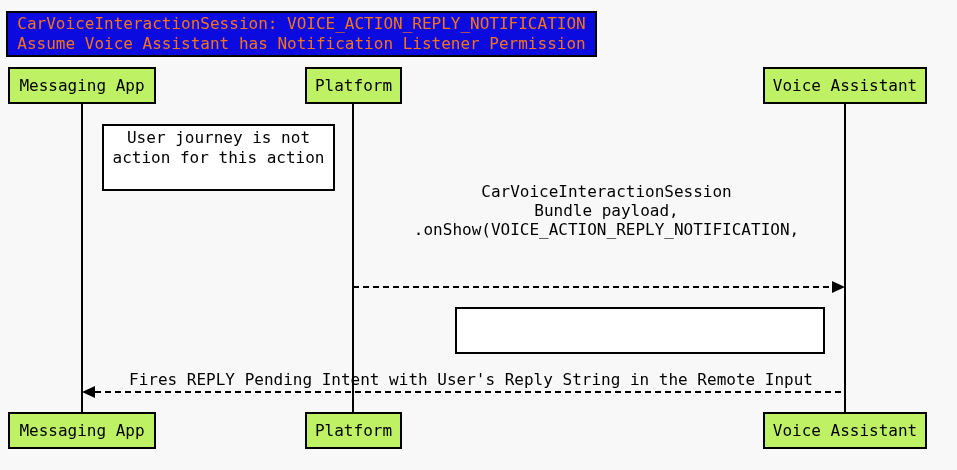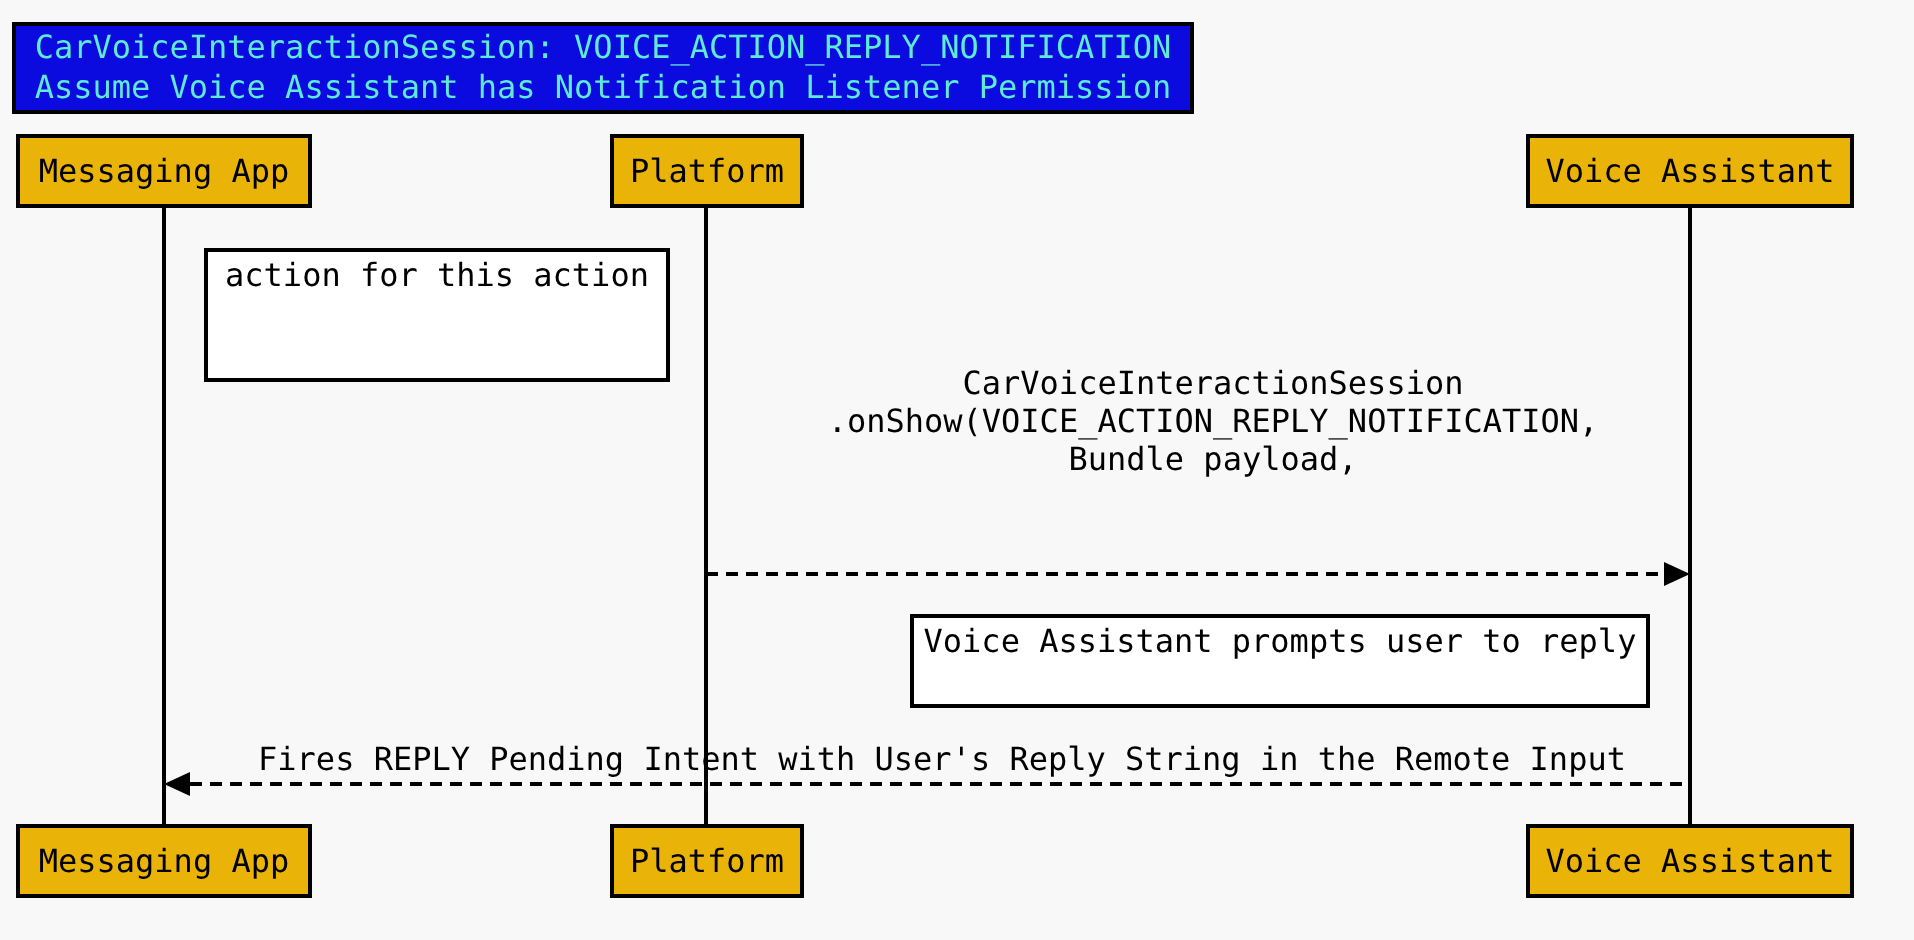--- a/index.html
+++ b/index.html
@@ -13,29 +13,29 @@
     font-size: 16px;
     color: #000;
     overflow: hidden;
   }
   .title-box {
     position: absolute;
     left: 6px; top: 11px;
     width: 591px; height: 46px;
     background: #0b0bdf;
     border: 2px solid #000;
-    color: #5eead4;
+    color: #f97316;
     text-align: center;
     line-height: 20px;
     padding-top: 1px;
   }
   .actor-box {
     position: absolute;
     height: 37px;
-    background: #eab308;
+    background: #bef264;
     border: 2px solid #000;
     text-align: center;
     line-height: 33px;
     white-space: nowrap;
   }
   .lifeline {
     position: absolute;
     top: 104px;
     width: 2px;
     height: 309px;
@@ -88,34 +88,34 @@
 
   <div class="lifeline" style="left:81px;"></div>
   <div class="lifeline" style="left:352px;"></div>
   <div class="lifeline" style="left:844px;"></div>
 
   <div class="actor-box" style="left:8px;   top:67px; width:148px;">Messaging App</div>
   <div class="actor-box" style="left:305px; top:67px; width:97px;">Platform</div>
   <div class="actor-box" style="left:763px; top:67px; width:164px;">Voice Assistant</div>
 
   <div class="note-box" style="left:102px; top:124px; width:233px; height:67px;">
+    <div>User journey is not</div>
     <div>action for this action</div>
   </div>
 
   <div class="msg-label" style="left:353px; top:182px; width:492px;">
     <div>CarVoiceInteractionSession</div>
+    <div>Bundle payload,</div>
     <div>.onShow(VOICE_ACTION_REPLY_NOTIFICATION,</div>
-    <div>Bundle payload,</div>
   </div>
 
   <div class="dashed-line" style="left:353px; top:286px; width:480px;"></div>
   <div class="arrowhead-right" style="left:832px; top:281px;"></div>
 
   <div class="note-box" style="left:455px; top:307px; width:370px; height:47px;">
-    <div>Voice Assistant prompts user to reply</div>
   </div>
 
   <div class="msg-label" style="left:82px; top:370px; width:763px;">
     <div>Fires REPLY Pending Intent with User's Reply String in the Remote Input</div>
   </div>
 
   <div class="dashed-line" style="left:95px; top:391px; width:750px;"></div>
   <div class="arrowhead-left" style="left:82px; top:386px;"></div>
 
   <div class="actor-box" style="left:8px;   top:412px; width:148px;">Messaging App</div>

